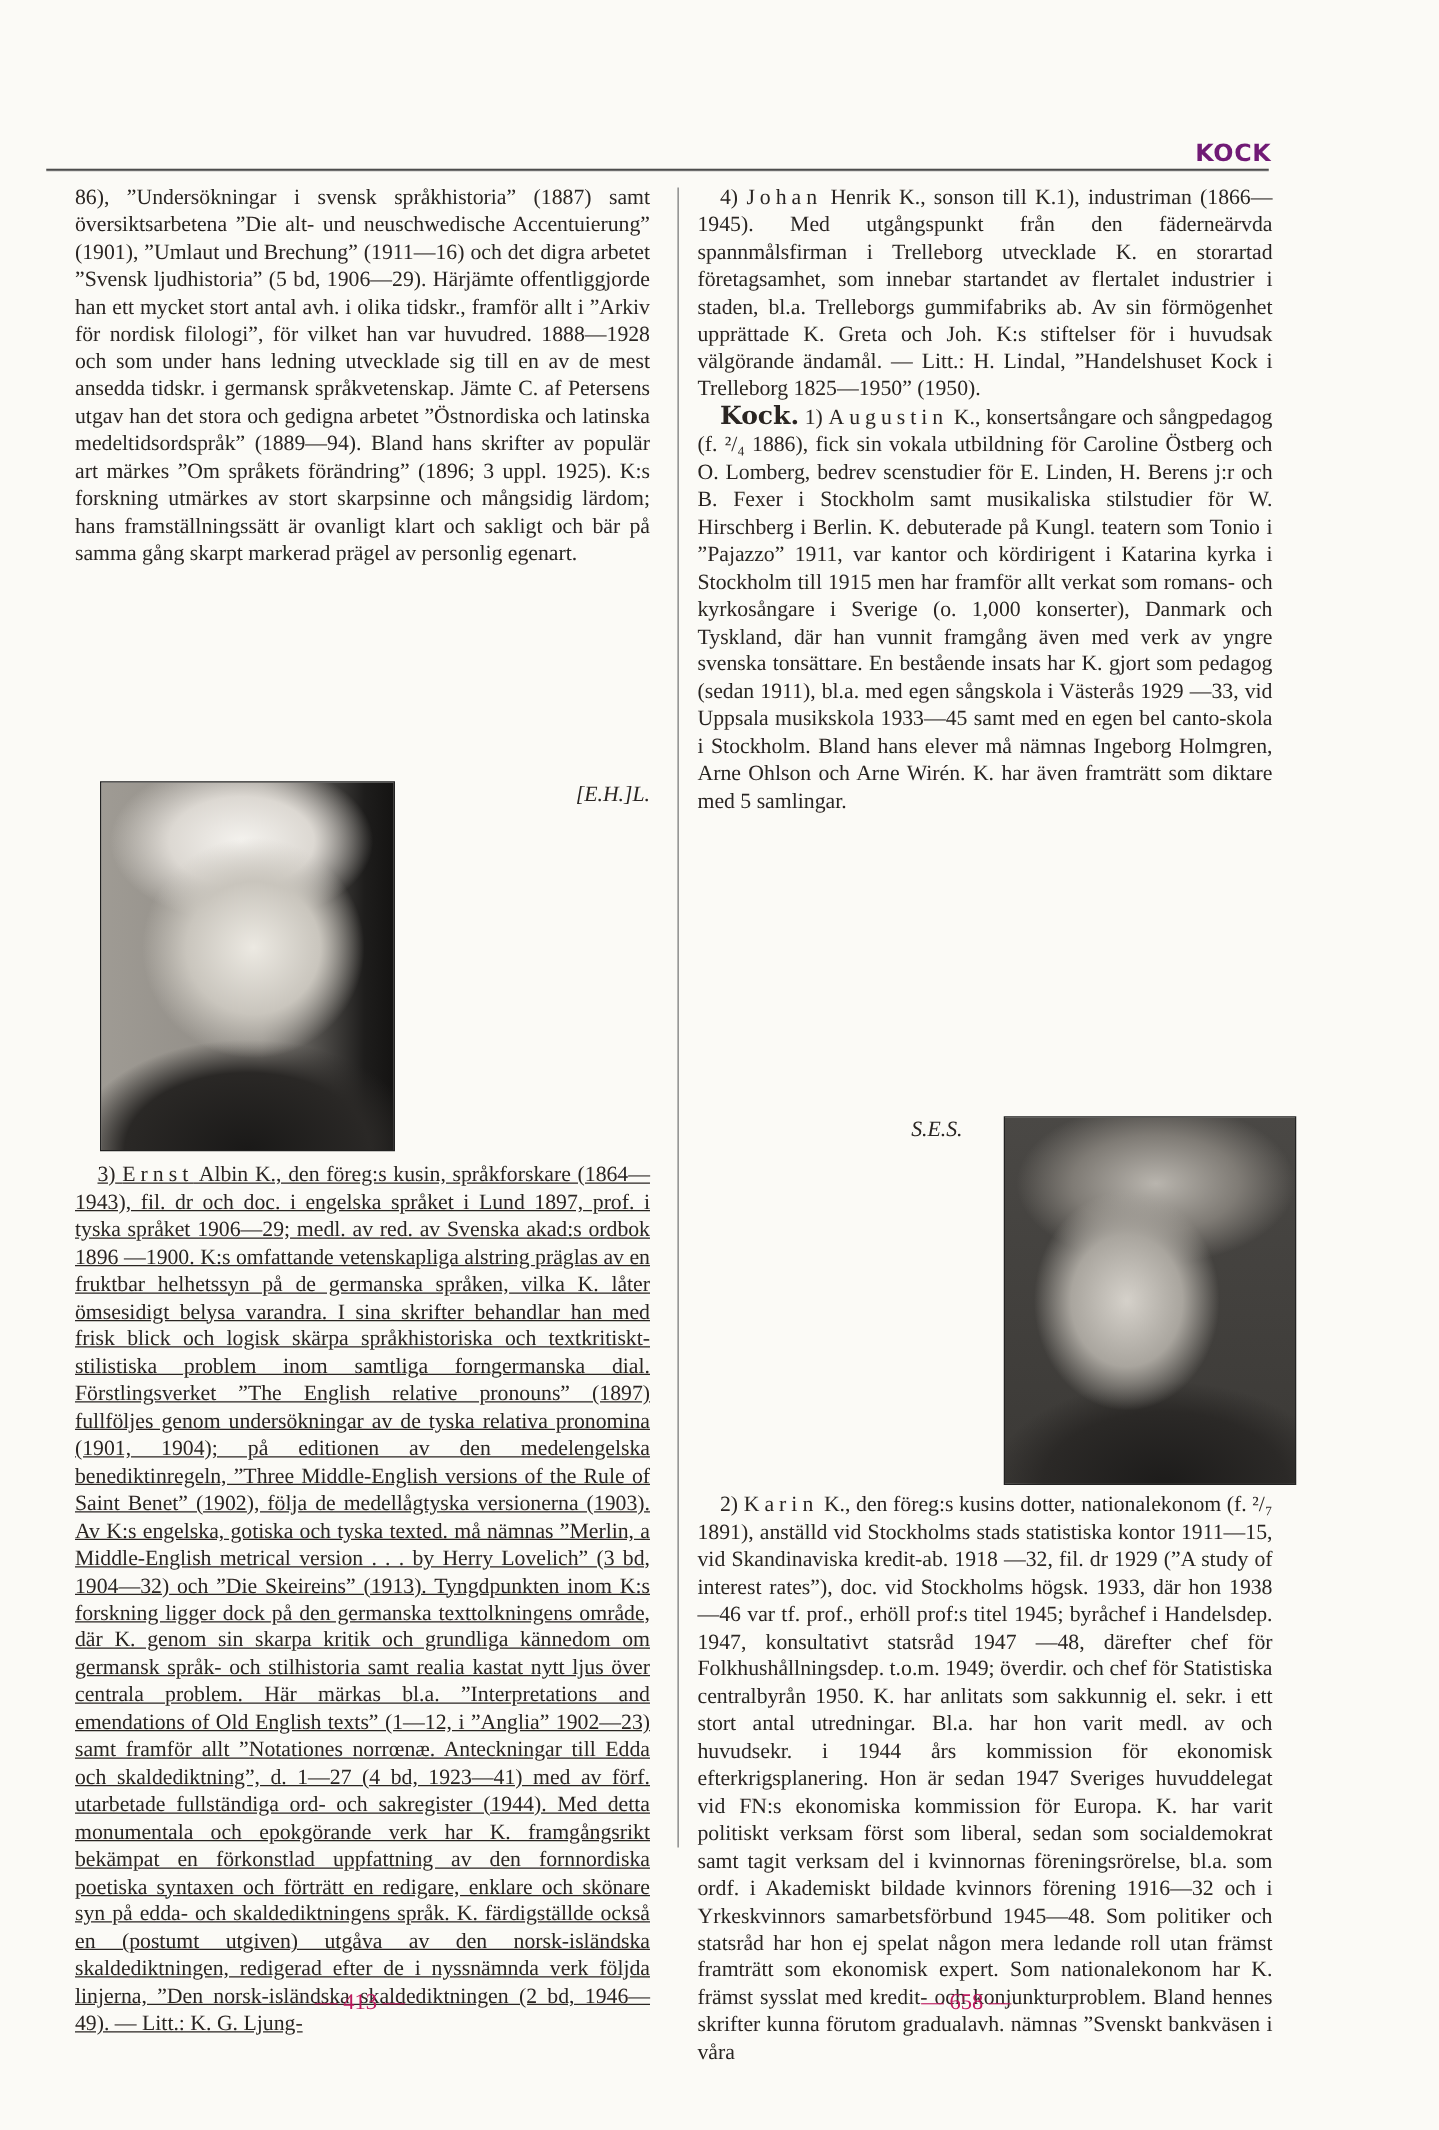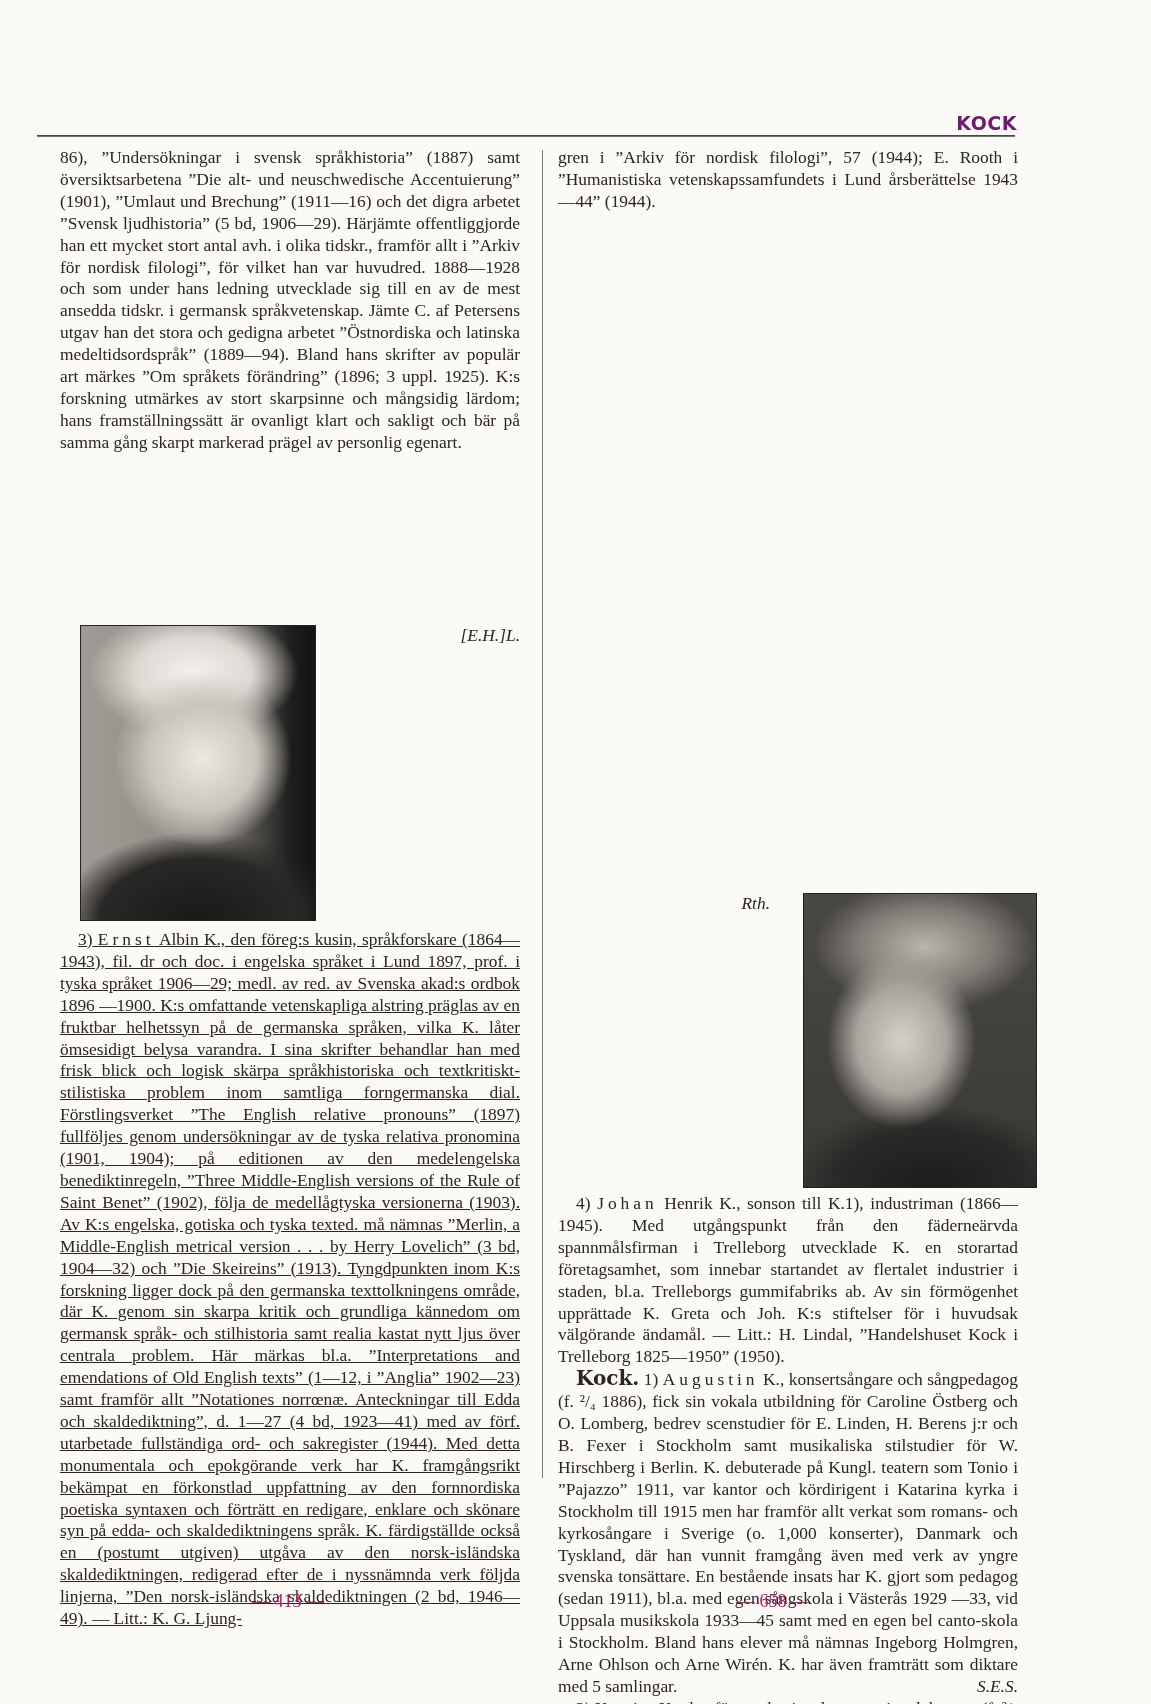--- a/index.html
+++ b/index.html
@@ -87,24 +87,20 @@
   </p>
 </div>
 
 <div class="photo photo-left" style="position:absolute; left:80px; top:625px; float:none; margin:0;" title="portrait-ernst-albin-kock"></div>
 
 <div class="folio folio-left">— 413 —</div>
 
 <div class="column col-right">
     <div style="float: right; width: 0px; height: 746px;"></div>
     <div style="float: right; width: 248px; height: 300px; clear: right;"></div>
-  <p class="clearfix">
-    <span>gren i ”Arkiv för nordisk filologi”, 57 (1944); E. Rooth i ”Humanistiska vetenskapssamfundets i Lund årsberättelse 1943—44” (1944).</span>
-    <span class="sig">Rth.</span>
-  </p>
   <p class="indent">
     <span>4)</span>
     <span class="spaced">Johan</span><span> Henrik K., sonson till K.1), industriman (1866—1945). Med utgångspunkt från den fäderneärvda spannmålsfirman i Trelleborg utvecklade K. en storartad företagsamhet, som innebar startandet av flertalet industrier i staden, bl.a. Trelleborgs gummifabriks ab. Av sin förmögenhet upprättade K. Greta och Joh. K:s stiftelser för i huvudsak välgörande ändamål. — Litt.: H. Lindal, ”Handelshuset Kock i Trelleborg 1825—1950” (1950).</span>
   </p>
   <p class="indent clearfix">
     <span class="bold-head">Kock.</span><span> 1)</span>
     <span class="spaced">Augustin</span><span> K., konsertsångare och sångpedagog (f. ²/₄ 1886), fick sin vokala utbildning för Caroline Östberg och O. Lomberg, bedrev scenstudier för E. Linden, H. Berens j:r och B. Fexer i Stockholm samt musikaliska stilstudier för W. Hirschberg i Berlin. K. debuterade på Kungl. teatern som Tonio i ”Pajazzo” 1911, var kantor och kördirigent i Katarina kyrka i Stockholm till 1915 men har framför allt verkat som romans- och kyrkosångare i Sverige (o. 1,000 konserter), Danmark och Tyskland, där han vunnit framgång även med verk av yngre svenska tonsättare. En bestående insats har K. gjort som pedagog (sedan 1911), bl.a. med egen sångskola i Västerås 1929 —33, vid Uppsala musikskola 1933—45 samt med en egen bel canto-skola i Stockholm. Bland hans elever må nämnas Ingeborg Holmgren, Arne Ohlson och Arne Wirén. K. har även framträtt som diktare med 5 samlingar.</span>
     <span class="sig">S.E.S.</span>
   </p>
   <p class="indent">

